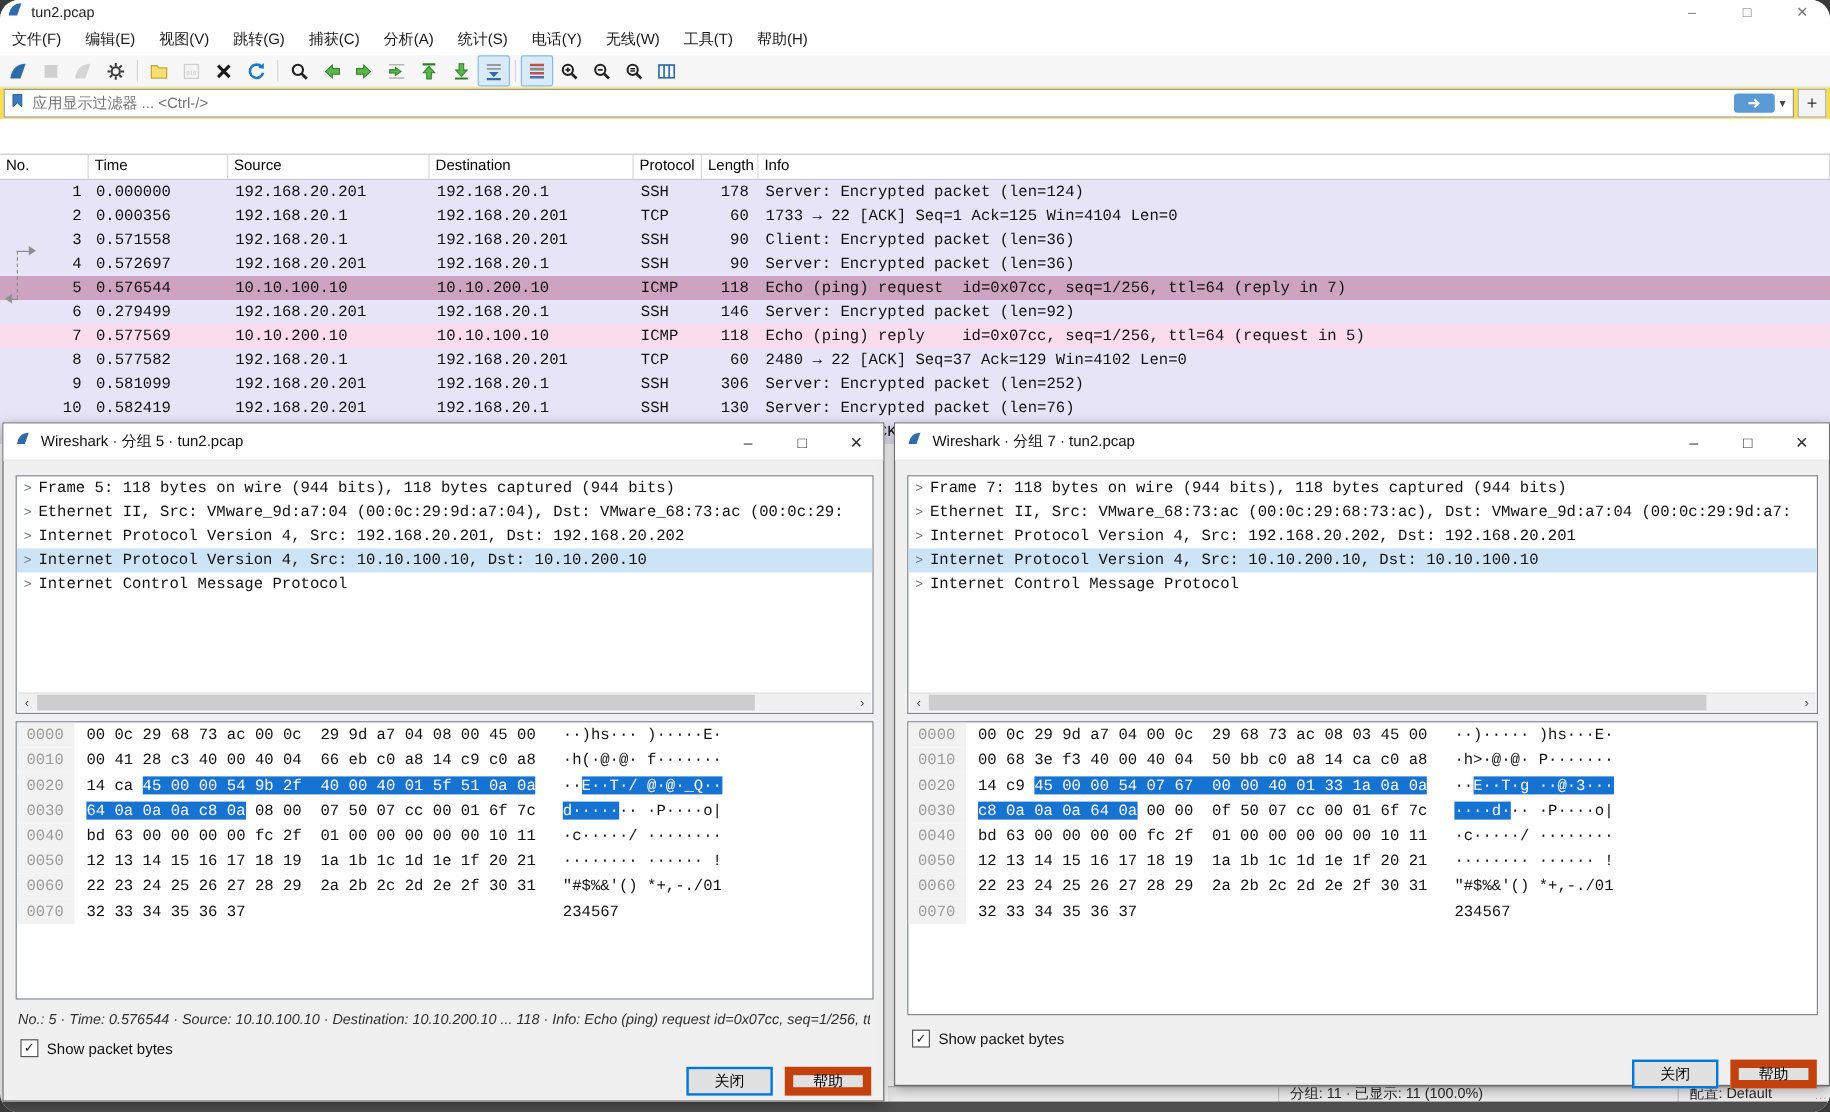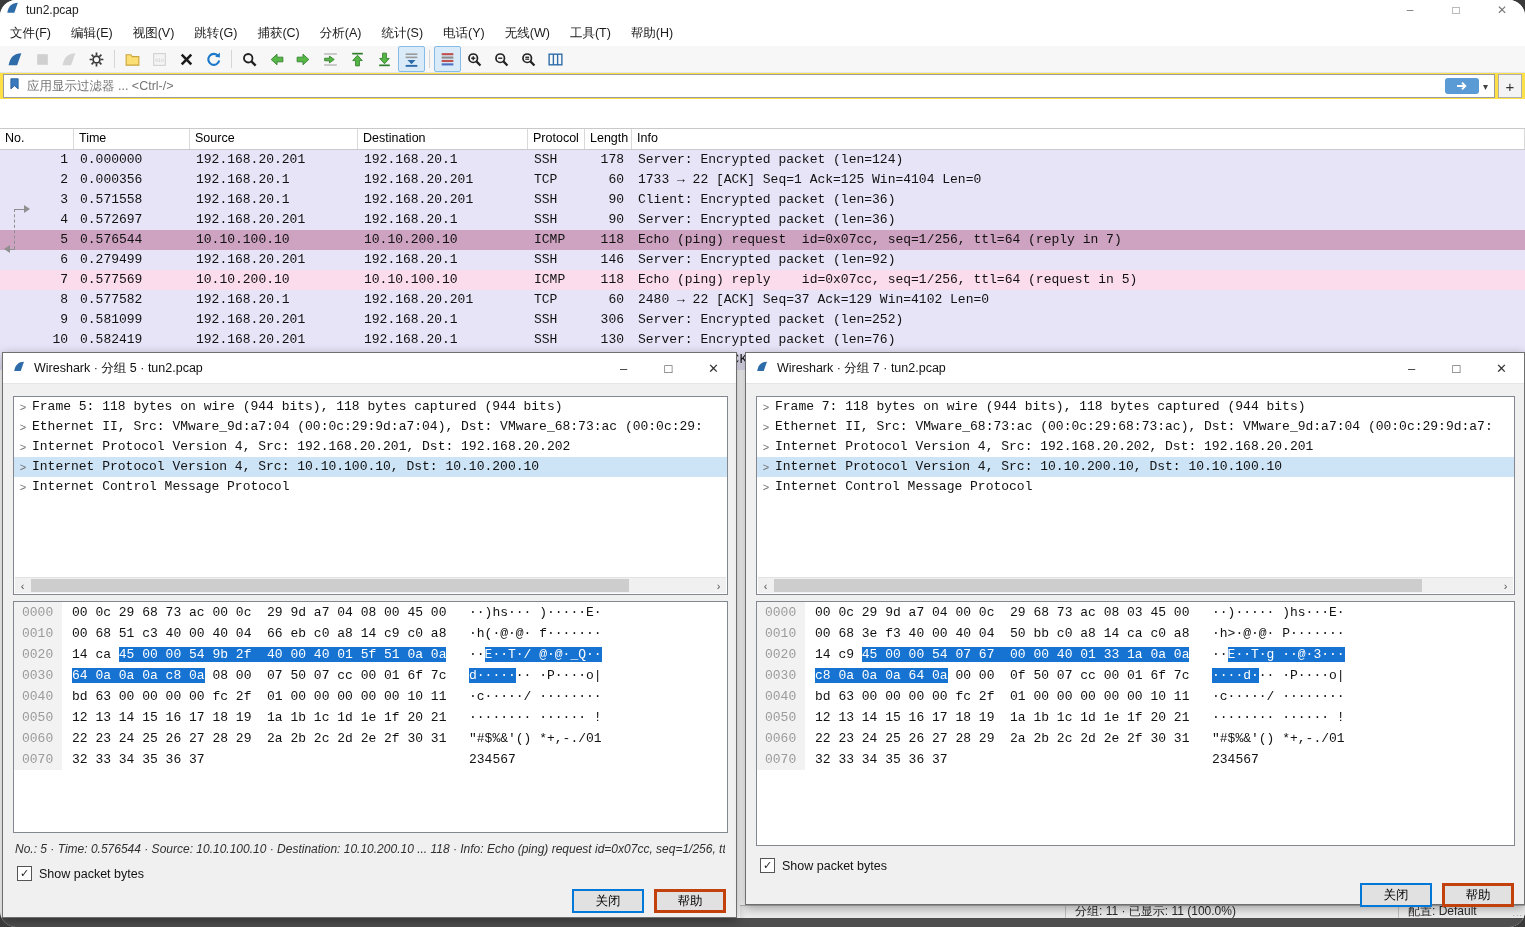--- a/index.html
+++ b/index.html
@@ -83,21 +83,21 @@
   .hex-off{width:48px;flex:0 0 48px;background:#f2f2f2;color:#9b9b9b;padding-left:8px;box-sizing:border-box;}
   .hex-bytes{margin-left:10px;width:375px;flex:0 0 375px;}
   .hex-ascii{margin-left:22px;}
   .hseg-sel{background:#1673d1;color:#fff;}
   .dstatus{position:absolute;left:12px;top:489px;width:710px;font-size:12px;font-style:italic;color:#303030;white-space:nowrap;overflow:hidden;}
   .chkrow{position:absolute;left:14px;display:flex;align-items:center;font-size:12.5px;color:#111;}
   .dlg-left .chkrow{top:513px;} .dlg-right .chkrow{top:505px;}
   .chkbox{width:13px;height:13px;border:1px solid #555;background:#fff;display:flex;align-items:center;justify-content:center;font-size:11px;color:#222;margin-right:7px;}
   .btnrow{position:absolute;right:10px;display:flex;}
   .dlg-left .btnrow{top:536px;} .dlg-right .btnrow{top:530px;}
-  .btn{width:72px;height:24px;background:#e1e1e1;border:3px solid #c2410c;display:flex;align-items:center;justify-content:center;font-size:12.5px;color:#000;margin-left:10px;box-sizing:border-box;}
+  .btn{width:72px;height:24px;background:#e1e1e1;border:7px solid #c2410c;display:flex;align-items:center;justify-content:center;font-size:12.5px;color:#000;margin-left:10px;box-sizing:border-box;}
   .btn.focused{border:2px solid #0078d7;}
 </style>
 </head>
 <body>
 
 <div class="canvas">
 
   <div class="titlebar">
     <span class="fin">
       <svg width="14" height="14" viewBox="0 0 16 16">
@@ -362,21 +362,21 @@
         </div>
       <div class="hsb">
         <span class="arr arrL">‹</span>
         <span class="thumb"></span>
         <span class="arr arrR">›</span>
       </div>
     </div>
     <div class="hexpane">
       <div>
           <div class="hex-row"><span class="hex-off">0000</span><span class="hex-bytes"><span>00 0c 29 68 73 ac 00 0c  29 9d a7 04 08 00 45 00</span></span><span class="hex-ascii"><span>··)hs··· )·····E·</span></span></div>
-          <div class="hex-row"><span class="hex-off">0010</span><span class="hex-bytes"><span>00 68 51 c3 40 00 40 04  66 eb c0 a8 14 c9 c0 a8</span></span><span class="hex-ascii"><span>·h(·@·@· f·······</span></span></div>
+          <div class="hex-row"><span class="hex-off">0010</span><span class="hex-bytes"><span>00 41 28 c3 40 00 40 04  66 eb c0 a8 14 c9 c0 a8</span></span><span class="hex-ascii"><span>·h(·@·@· f·······</span></span></div>
           <div class="hex-row"><span class="hex-off">0020</span><span class="hex-bytes"><span>14 ca </span><span class="hseg-sel">45 00 00 54 9b 2f  40 00 40 01 5f 51 0a 0a</span></span><span class="hex-ascii"><span>··</span><span class="hseg-sel">E··T·/ @·@·_Q··</span></span></div>
           <div class="hex-row"><span class="hex-off">0030</span><span class="hex-bytes"><span class="hseg-sel">64 0a 0a 0a c8 0a</span><span> 08 00  07 50 07 cc 00 01 6f 7c</span></span><span class="hex-ascii"><span class="hseg-sel">d·····</span><span>·· ·P····o|</span></span></div>
           <div class="hex-row"><span class="hex-off">0040</span><span class="hex-bytes"><span>bd 63 00 00 00 00 fc 2f  01 00 00 00 00 00 10 11</span></span><span class="hex-ascii"><span>·c·····/ ········</span></span></div>
           <div class="hex-row"><span class="hex-off">0050</span><span class="hex-bytes"><span>12 13 14 15 16 17 18 19  1a 1b 1c 1d 1e 1f 20 21</span></span><span class="hex-ascii"><span>········ ······ !</span></span></div>
           <div class="hex-row"><span class="hex-off">0060</span><span class="hex-bytes"><span>22 23 24 25 26 27 28 29  2a 2b 2c 2d 2e 2f 30 31</span></span><span class="hex-ascii"><span>"#$%&amp;'() *+,-./01</span></span></div>
           <div class="hex-row"><span class="hex-off">0070</span><span class="hex-bytes"><span>32 33 34 35 36 37</span></span><span class="hex-ascii"><span>234567</span></span></div>
         </div>
     </div>
     <div class="dstatus">No.: 5 · Time: 0.576544 · Source: 10.10.100.10 · Destination: 10.10.200.10 ... 118 · Info: Echo (ping) request id=0x07cc, seq=1/256, ttl=64 (reply in 7)</div>
     <div class="chkrow">

